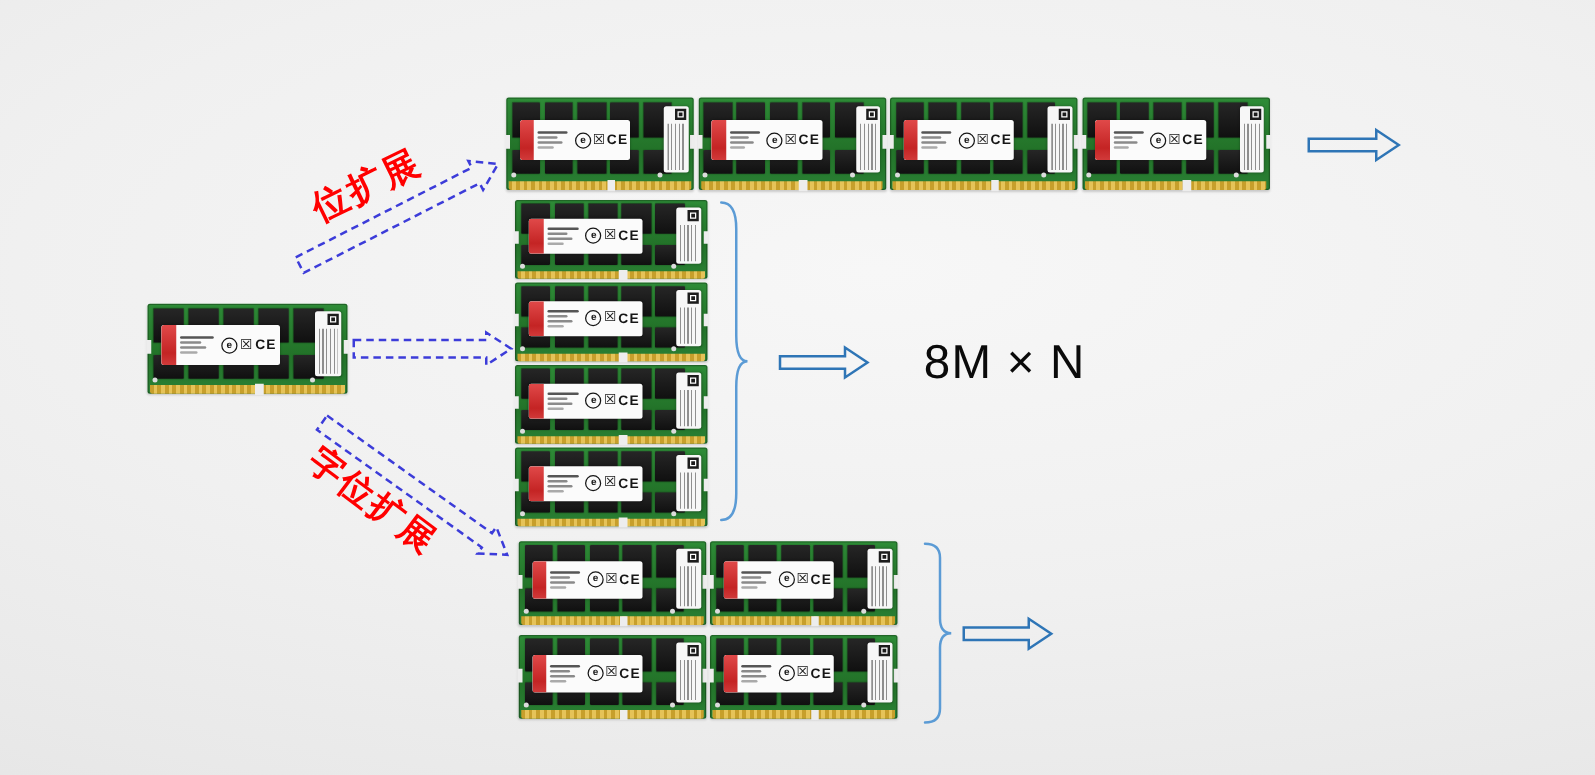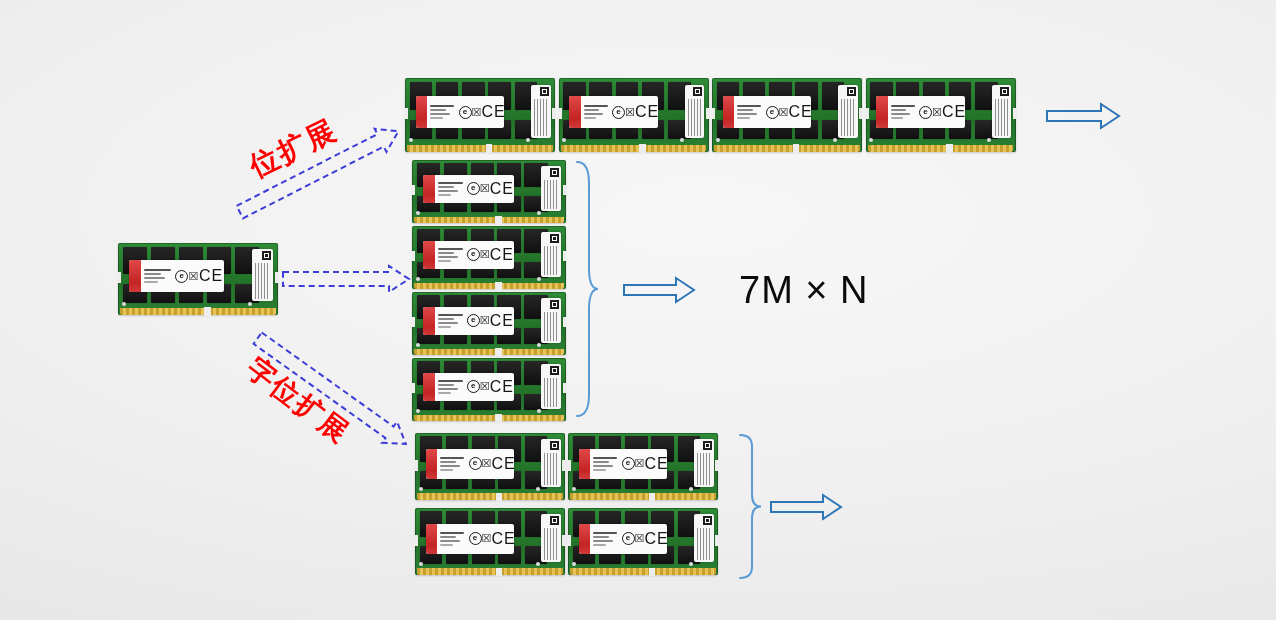--- a/index.html
+++ b/index.html
@@ -51,39 +51,39 @@
   .ltext i:nth-child(1){width:92%;background:#555;}
   .ltext i:nth-child(2){width:60%;}
   .ltext i:nth-child(3){width:74%;}
   .ltext i:nth-child(4){width:48%;background:#aaa;}
   .marks{flex:1;display:flex;align-items:center;justify-content:space-evenly;color:#111;}
   .emark{
     width:11px;height:11px;border:1.5px solid #161616;border-radius:50%;
     font-size:8px;line-height:10px;text-align:center;font-weight:bold;color:#161616;
   }
   .weee{font-size:11px;line-height:11px;color:#161616;}
-  .ce{font-size:16px;letter-spacing:1px;color:#161616;font-weight:400;}
+  .ce{font-size:11px;letter-spacing:1px;color:#161616;font-weight:700;}
   .bc{
     position:absolute;right:3%;top:9%;width:13%;height:72%;
     background:#f7f7f7;border-radius:2px;box-shadow:0 0 2px rgba(0,0,0,.35);overflow:hidden;
   }
   .qr{position:absolute;top:2px;right:2px;width:9px;height:9px;background:#1c1c1c;box-shadow:inset 0 0 0 2px #1c1c1c, inset 0 0 0 3px #fff;}
   .blines{
     position:absolute;top:14px;bottom:2px;left:3px;right:3px;
     background:repeating-linear-gradient(90deg,#7d7d7d 0 1px,transparent 1px 3px);
     opacity:.85;
   }
   svg{position:absolute;overflow:visible;}
 </style>
 </head>
 <body>
 
 <div class="stage" style="--red: #ff0000;">
 
-  <div class="sizelbl" style="left:739px;top:269px;font-size:38px;">7M × N</div>
+  <div class="sizelbl" style="left:739px;top:269px;font-size:38px;">8M × N</div>
 
   <div class="redlbl" style="left:247px;top:129px;transform:rotate(-26deg);">位扩展</div>
   <div class="redlbl" style="left:238px;top:382px;transform:rotate(37deg);font-size:28px;">字位扩展</div>
 
   <div class="abs" id="g-source">
       <div class="ram" style="left: 118px; top: 243px; width: 160px; height: 72px;">
         <div class="chip" style="left:3%;top:5%;width:15%;height:38%"></div>
         <div class="chip" style="left:20.5%;top:5%;width:15%;height:38%"></div>
         <div class="chip" style="left:38%;top:5%;width:15%;height:38%"></div>
         <div class="chip" style="left:55.5%;top:5%;width:15%;height:38%"></div>

